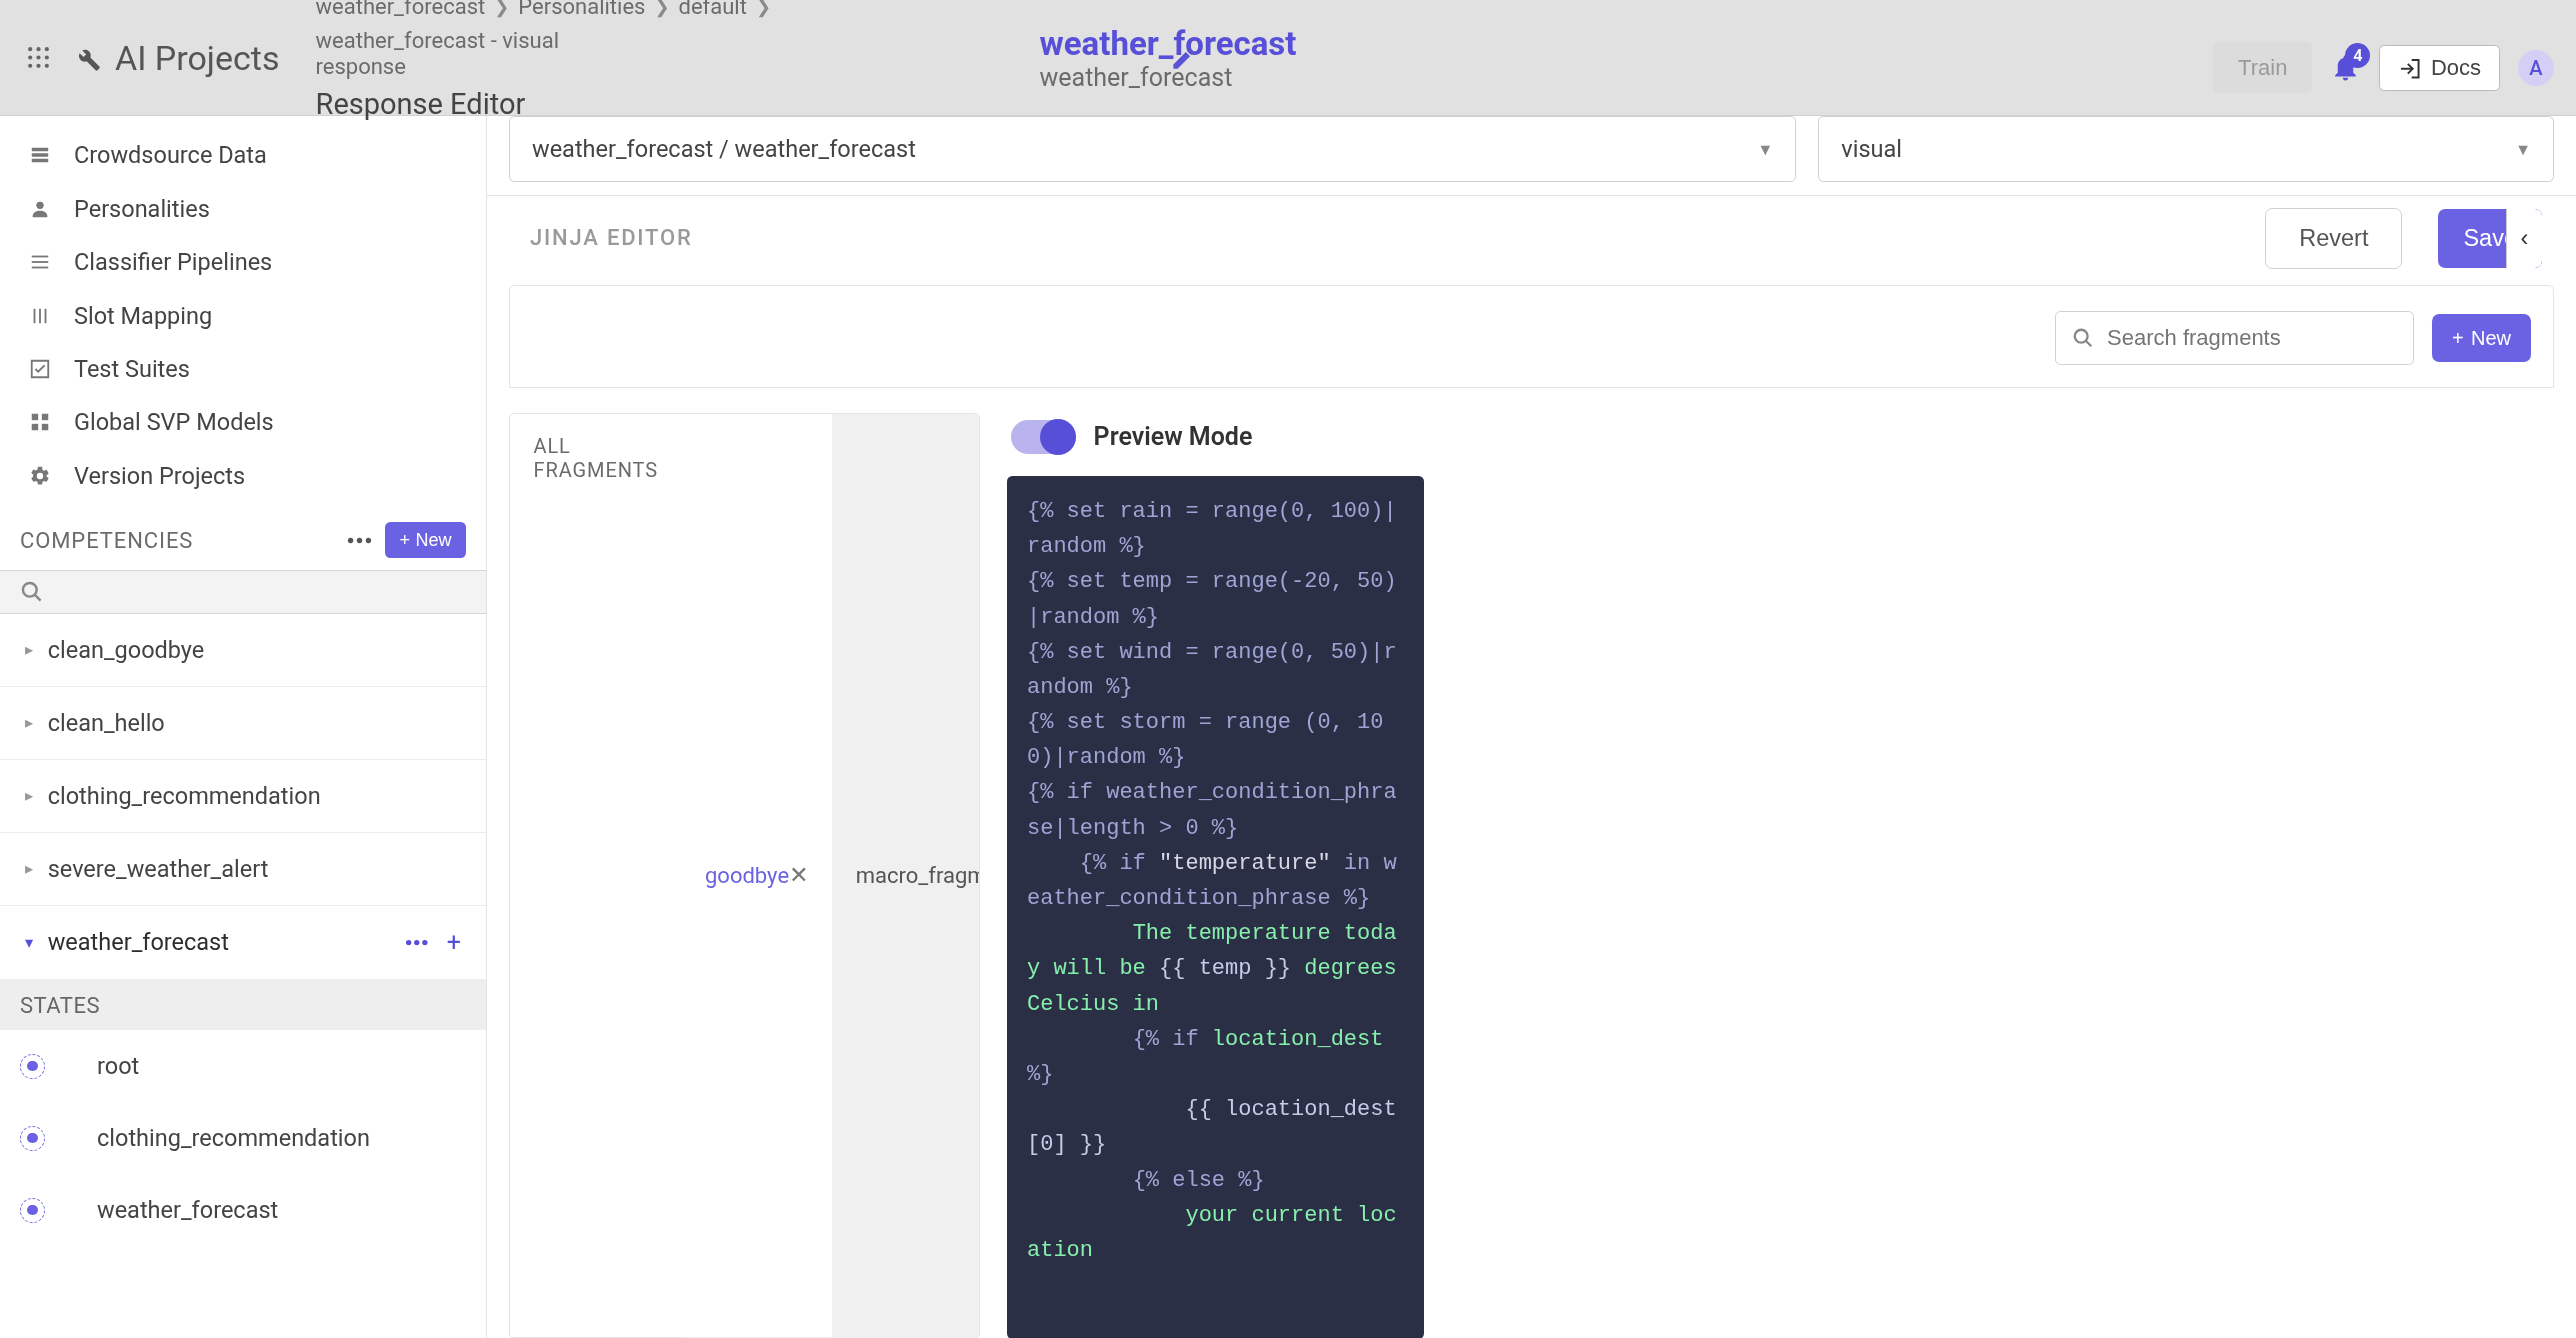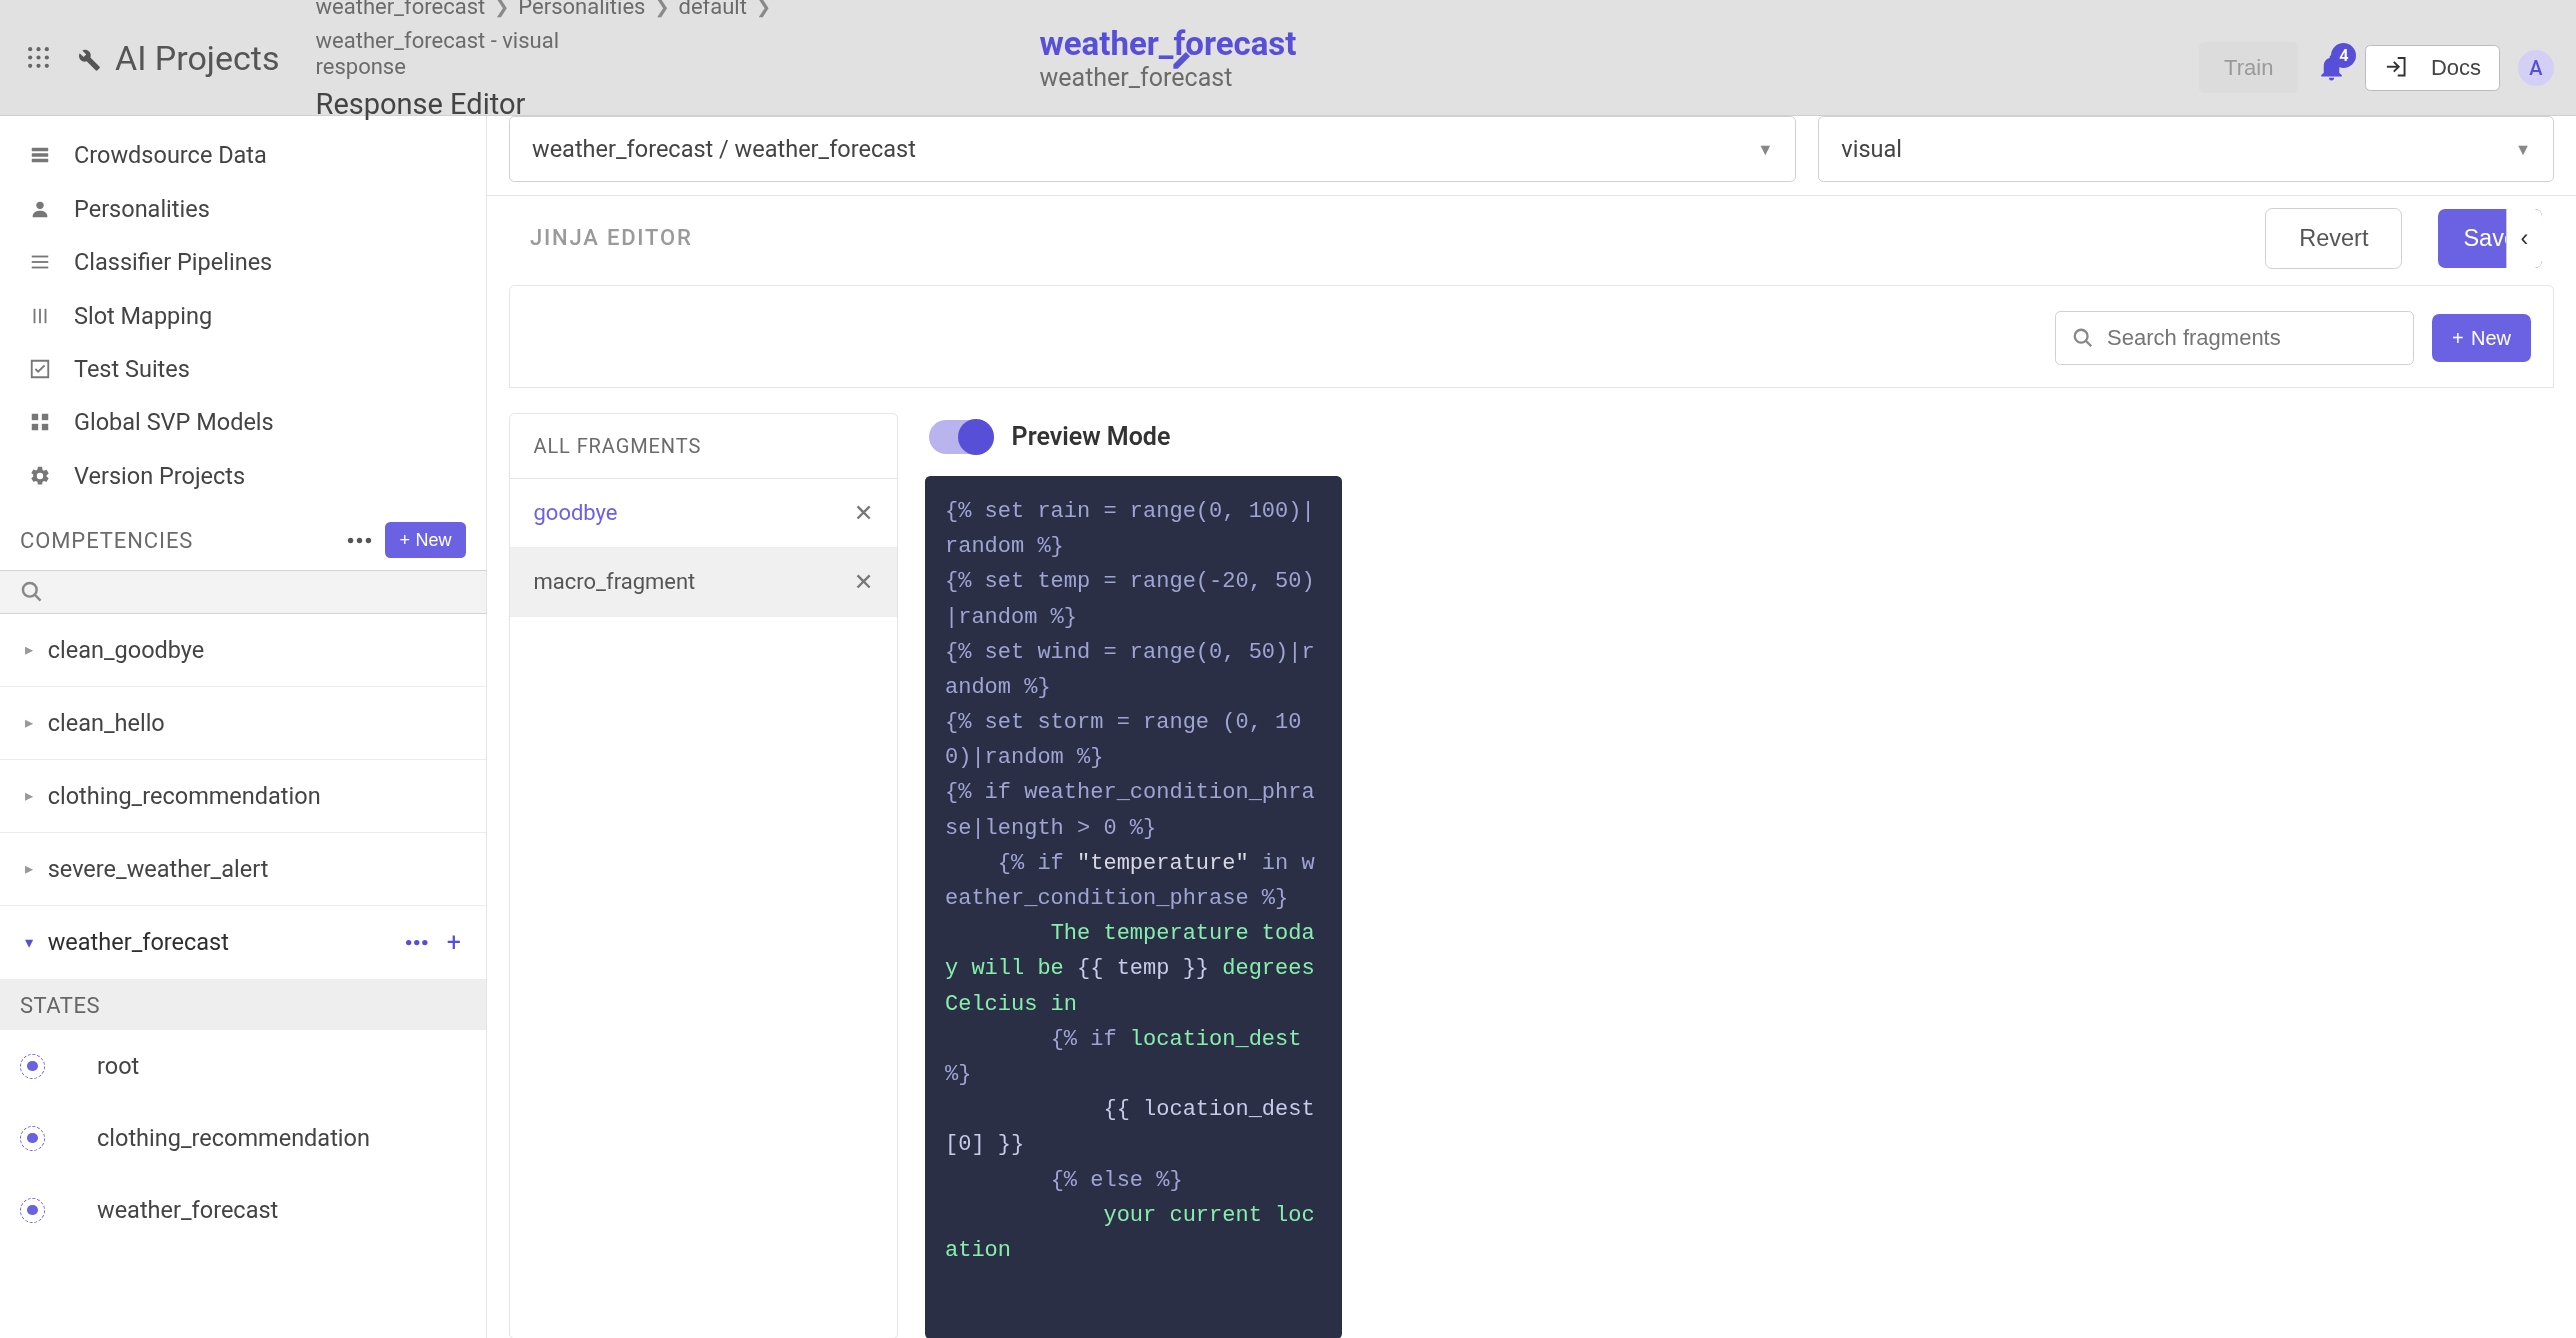--- a/index.html
+++ b/index.html
@@ -72,21 +72,21 @@
   .bell-icon { color: #574fd8; }
   .bell-badge {
     position: absolute; top: -9px; right: -9px;
     background: #574fd8; color: #fff;
     border-radius: 50%; width: 25px; height: 25px;
     display: flex; align-items: center; justify-content: center;
     font-size: 16.3px; font-weight: 600;
   }
   .docs-btn {
     background: #fff; border: 0.9px solid #bbb; border-radius: 5.4px;
-    padding: 9px 18px; display: flex; align-items: flex-start; gap: 23px;
+    padding: 9px 18px; display: flex; align-items: flex-end; gap: 9px;
     font-size: 22px; color: #444;
   }
   .avatar {
     width: 36px; height: 36px; border-radius: 50%;
     background: #d4d0f5; color: #574fd8;
     display: flex; align-items: center; justify-content: center;
     font-size: 20px; font-weight: 500;
   }
 
   
@@ -239,22 +239,22 @@
     padding: 12.7px 20px; font-size: 20px;
     display: flex; align-items: center; gap: 7.2px;
   }
 
   .editor-split {
     display: flex; gap: 27px; padding: 25px 22px 0 22px;
     flex: 1; overflow: hidden;
   }
 
   .frag-list-panel {
-    width: 389px; border: 0.9px solid #e4e4e4; border-radius: 5.4px;
-    display: flex; flex-direction: column; background: #fff;
+    width: 471px; border: 0.9px solid #e4e4e4; border-radius: 5.4px;
+    display: flex; flex-direction: row; background: #fff;
     overflow: hidden;
   }
   .frag-list-header {
     padding: 20px 23.5px; font-size: 20px; letter-spacing: 0.9px;
     color: #6b6b6b; border-bottom: 0.9px solid #e4e4e4;
   }
   .frag-item {
     display: flex; align-items: center; justify-content: space-between;
     padding: 20px 23.5px; font-size: 22px;
     border-bottom: 0.9px solid #eee;

